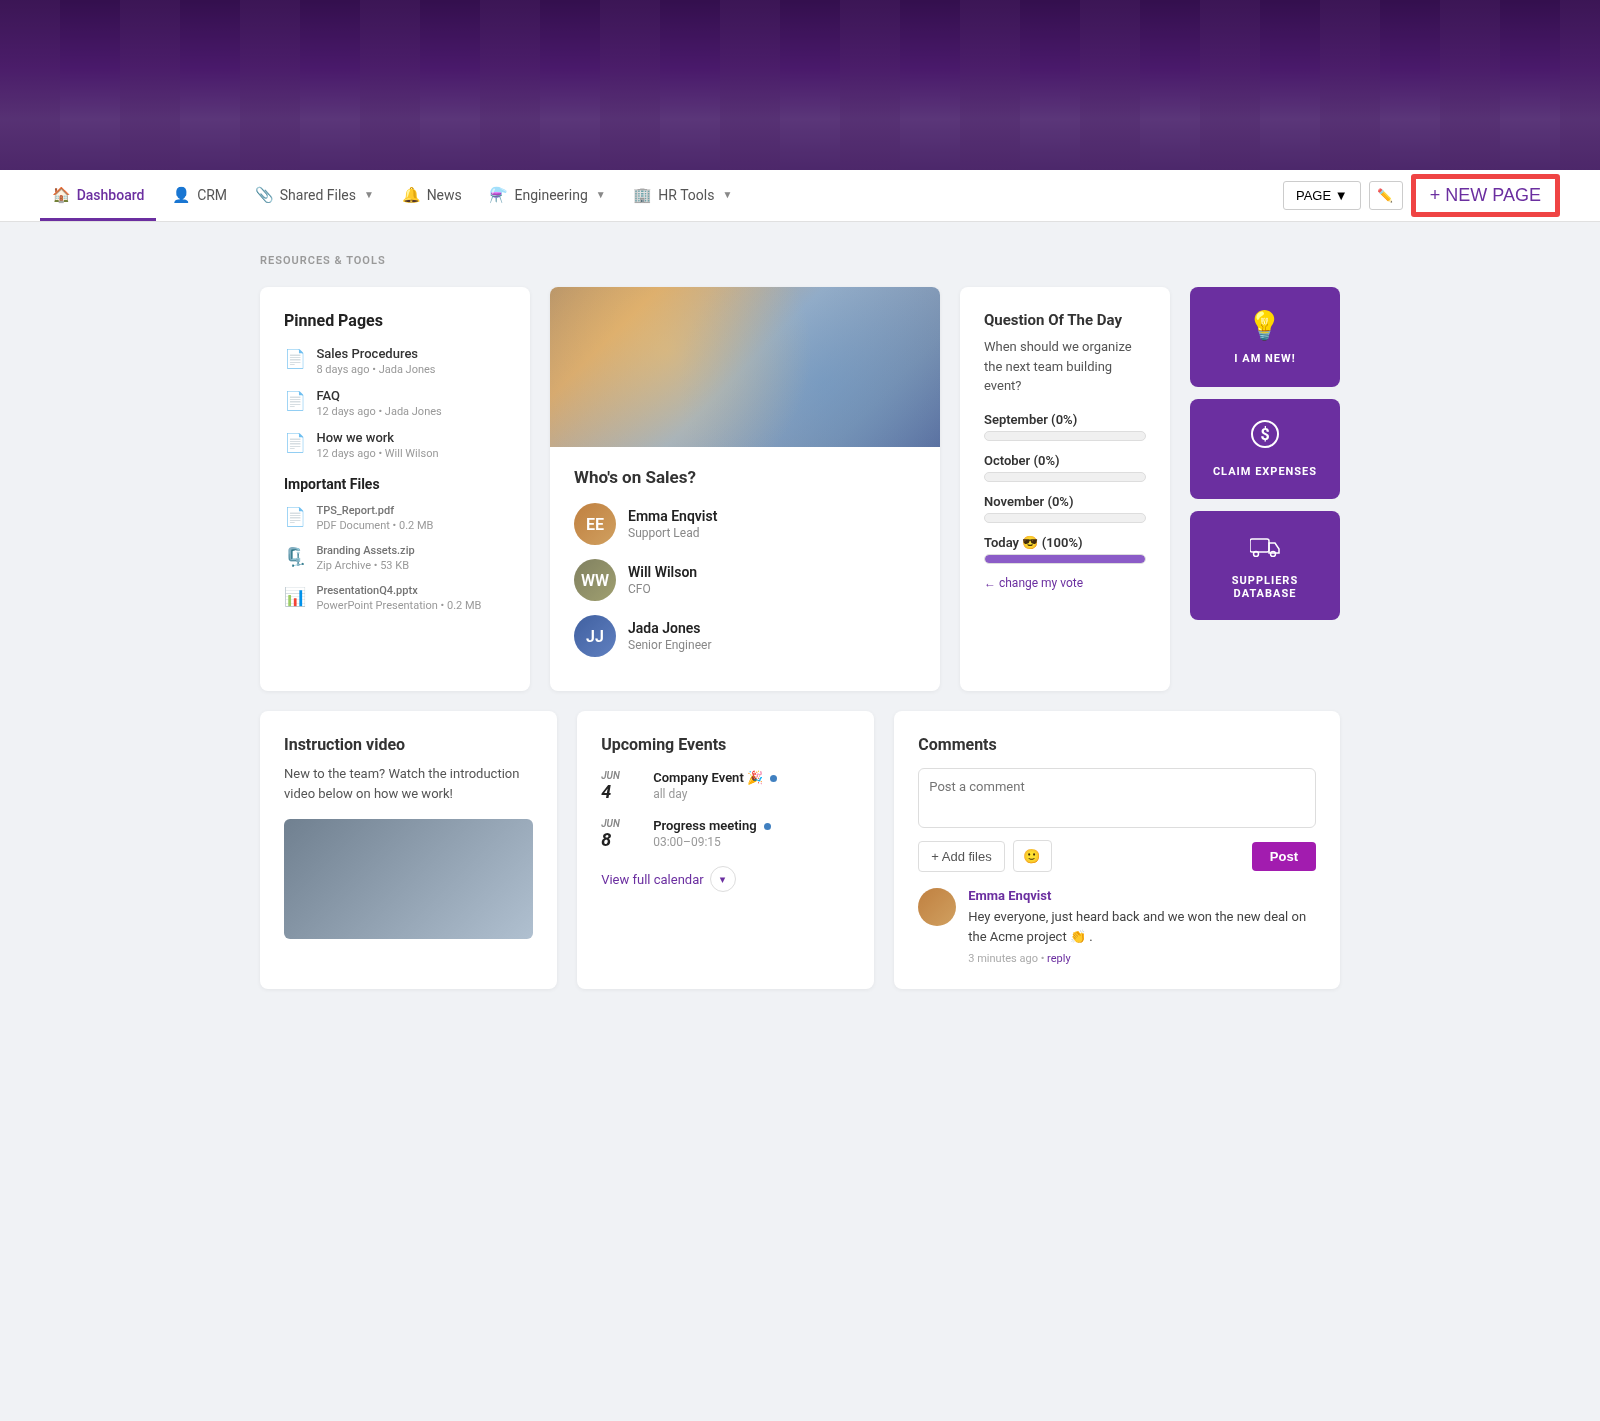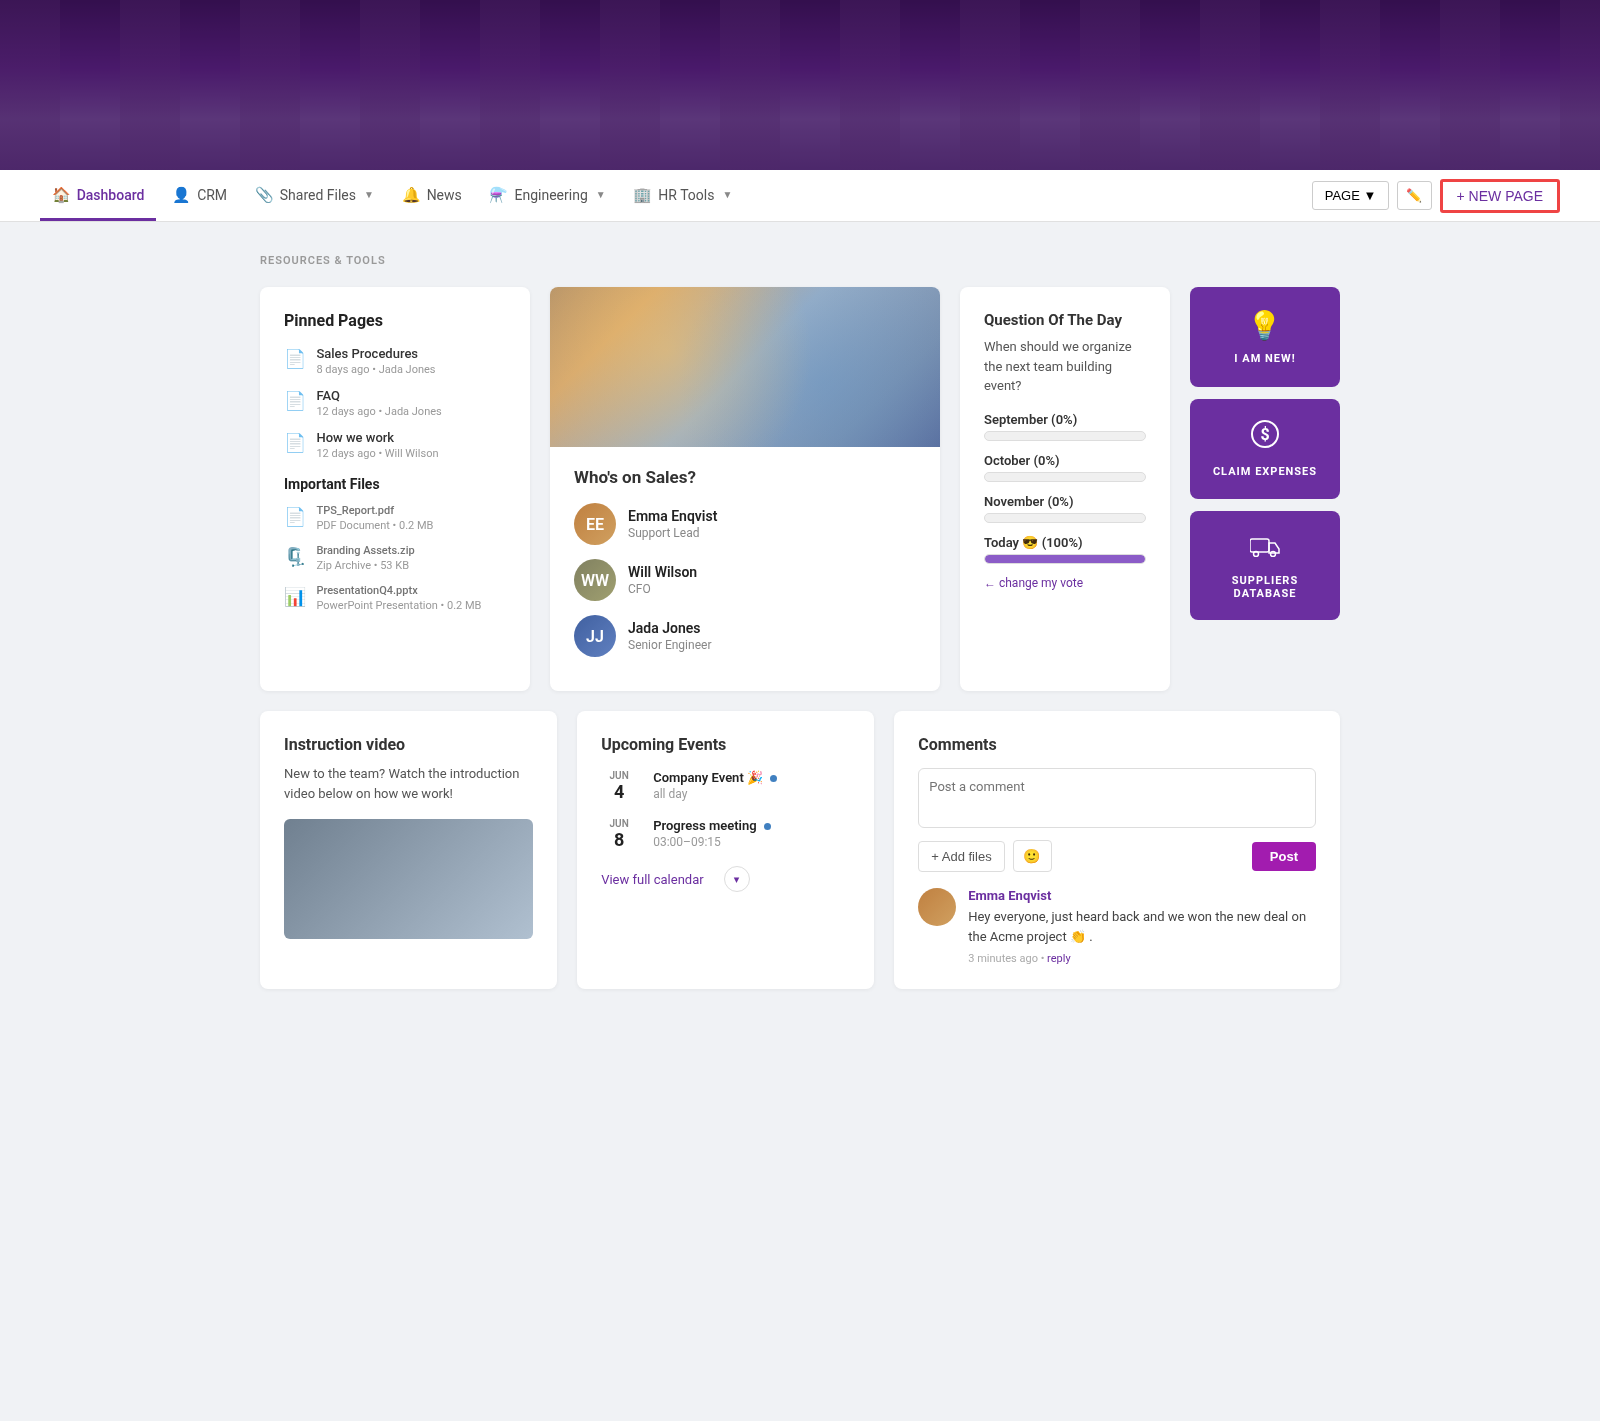--- a/index.html
+++ b/index.html
@@ -84,24 +84,24 @@
     .btn-edit {
       border: 1px solid #ccc;
       background: #fff;
       padding: 6px 8px;
       font-size: 13px;
       cursor: pointer;
       border-radius: 3px;
     }
     .btn-new-page {
       background: #fff;
-      border: 3px solid #ef4444;
+      border: 5px solid #ef4444;
       color: #6b2fa0;
       padding: 6px 14px;
-      font-size: 14px;
+      font-size: 18px;
       cursor: pointer;
       border-radius: 3px;
       font-weight: 500;
     }
 
     
     .main-content {
       padding: 32px 40px;
       max-width: 1160px;
       margin: 0 auto;
@@ -280,36 +280,36 @@
 
     
     .events-title { font-size: 16px; font-weight: 700; margin-bottom: 16px; }
     .event-item {
       display: flex;
       align-items: flex-start;
       gap: 16px;
       margin-bottom: 16px;
     }
     .event-date-box {
-      text-align: center;
       min-width: 36px;
+      font-style: italic;
     }
     .event-month { font-size: 10px; color: #888; font-weight: 600; text-transform: uppercase; }
     .event-day { font-size: 18px; font-weight: 700; color: #222; }
     .event-info { flex: 1; }
     .event-name { font-size: 13px; font-weight: 600; color: #222; }
     .event-dot-blue { display: inline-block; width: 7px; height: 7px; border-radius: 50%; background: #4080c0; margin-left: 4px; }
     .event-time { font-size: 12px; color: #999; margin-top: 2px; }
     .view-calendar {
       color: #6b2fa0;
       font-size: 13px;
       cursor: pointer;
       display: flex;
       align-items: center;
-      gap: 20px;
+      gap: 6px;
       margin-top: 4px;
     }
     .chevron-btn {
       width: 26px;
       height: 26px;
       border: 1px solid #ddd;
       border-radius: 50%;
       background: #fff;
       display: inline-flex;
       align-items: center;

